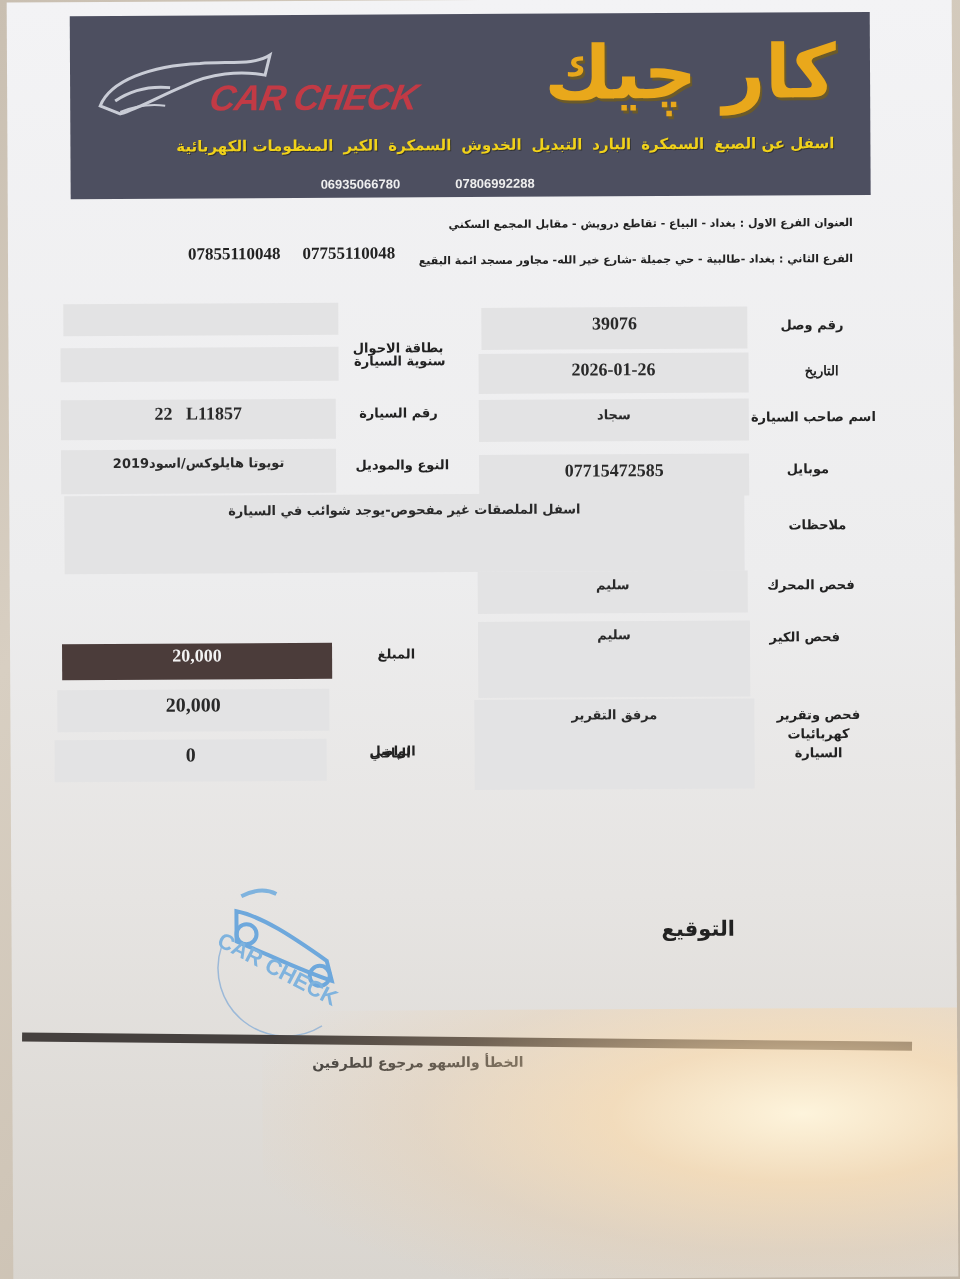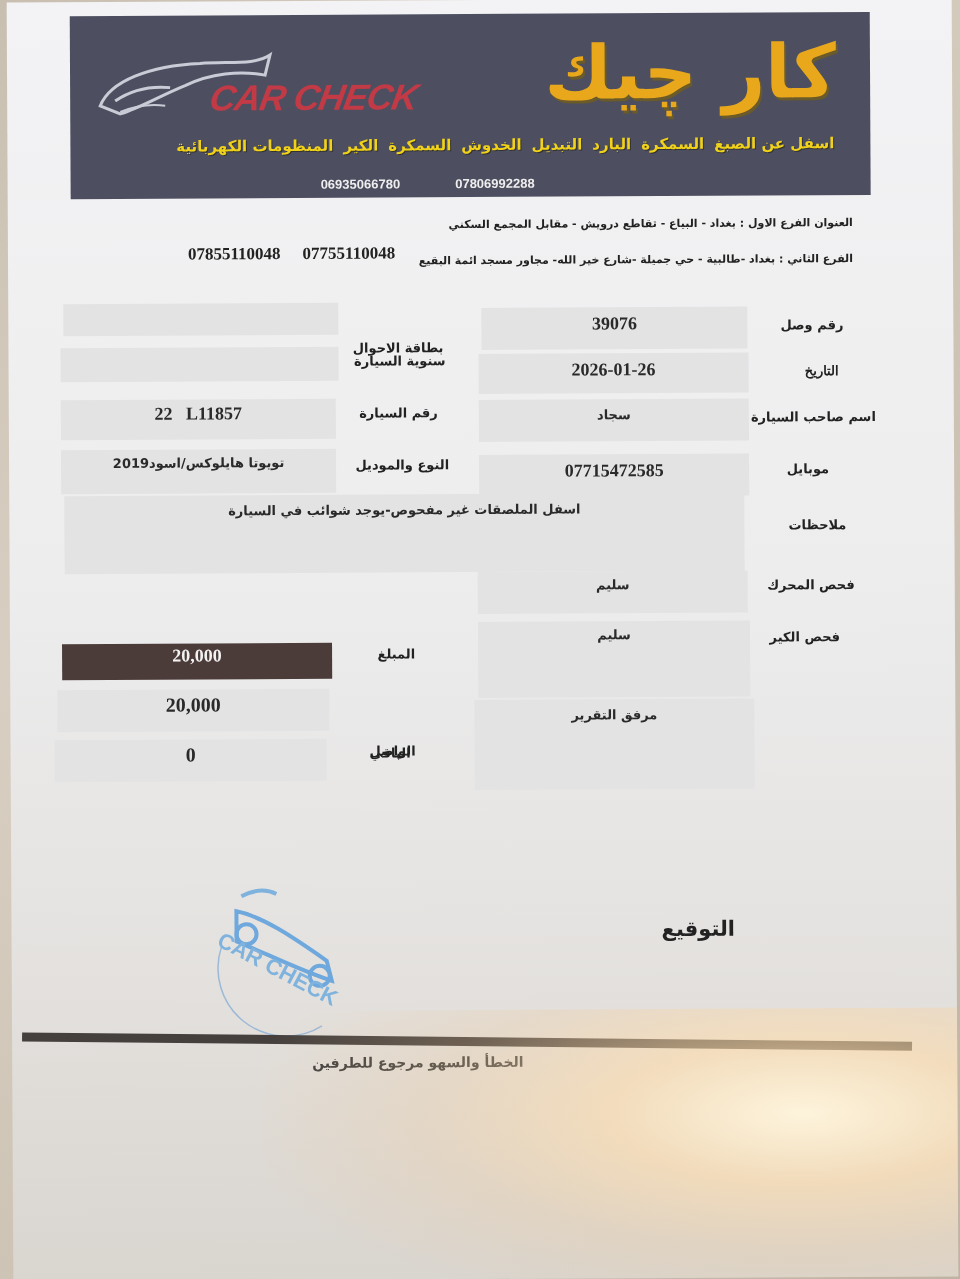--- a/index.html
+++ b/index.html
@@ -149,20 +149,21 @@
 
   <div class="field-label" style="right:108px; top:518px;">ملاحظات</div>
   <div class="field-box ar" style="left:55px; top:494px; width:680px; height:70px; padding-top:8px; direction:rtl; font-weight:bold;">اسفل الملصقات غير مفحوص-يوجد شوائب في السيارة</div>
 
   <div class="field-label" style="right:100px; top:578px;">فحص  المحرك</div>
   <div class="field-box ar" style="left:468px; top:572px; width:270px; height:36px; padding-top:6px;">سليم</div>
 
   <div class="field-label" style="right:115px; top:630px;">فحص الكير</div>
   <div class="field-box ar" style="left:468px; top:622px; width:272px; height:70px; padding-top:6px;">سليم</div>
 
+  <div class="field-label" style="right:82px; top:708px; width:110px; text-align:center;">فحص وتقرير كهربائيات السيارة</div>
   <div class="field-box ar" style="left:464px; top:700px; width:280px; height:82px; padding-top:8px;">مرفق التقرير</div>
 
   <div class="field-label" style="right:540px; top:645px;">المبلغ</div>
   <div class="field-box dark-box" style="left:52px; top:642px; width:270px; height:34px; padding-top:2px;">20,000</div>
 
   <div class="field-label" style="right:540px; top:694px;margin-top:48px;">الواصل</div>
   <div class="field-box" style="left:47px; top:688px; width:272px; height:38px; padding-top:4px; font-size:20px;">20,000</div>
 
   <div class="field-label" style="right:545px; top:744px;margin-left:10px;">الباقي</div>
   <div class="field-box" style="left:44px; top:738px; width:272px; height:38px; padding-top:4px; font-size:20px;">0</div>

